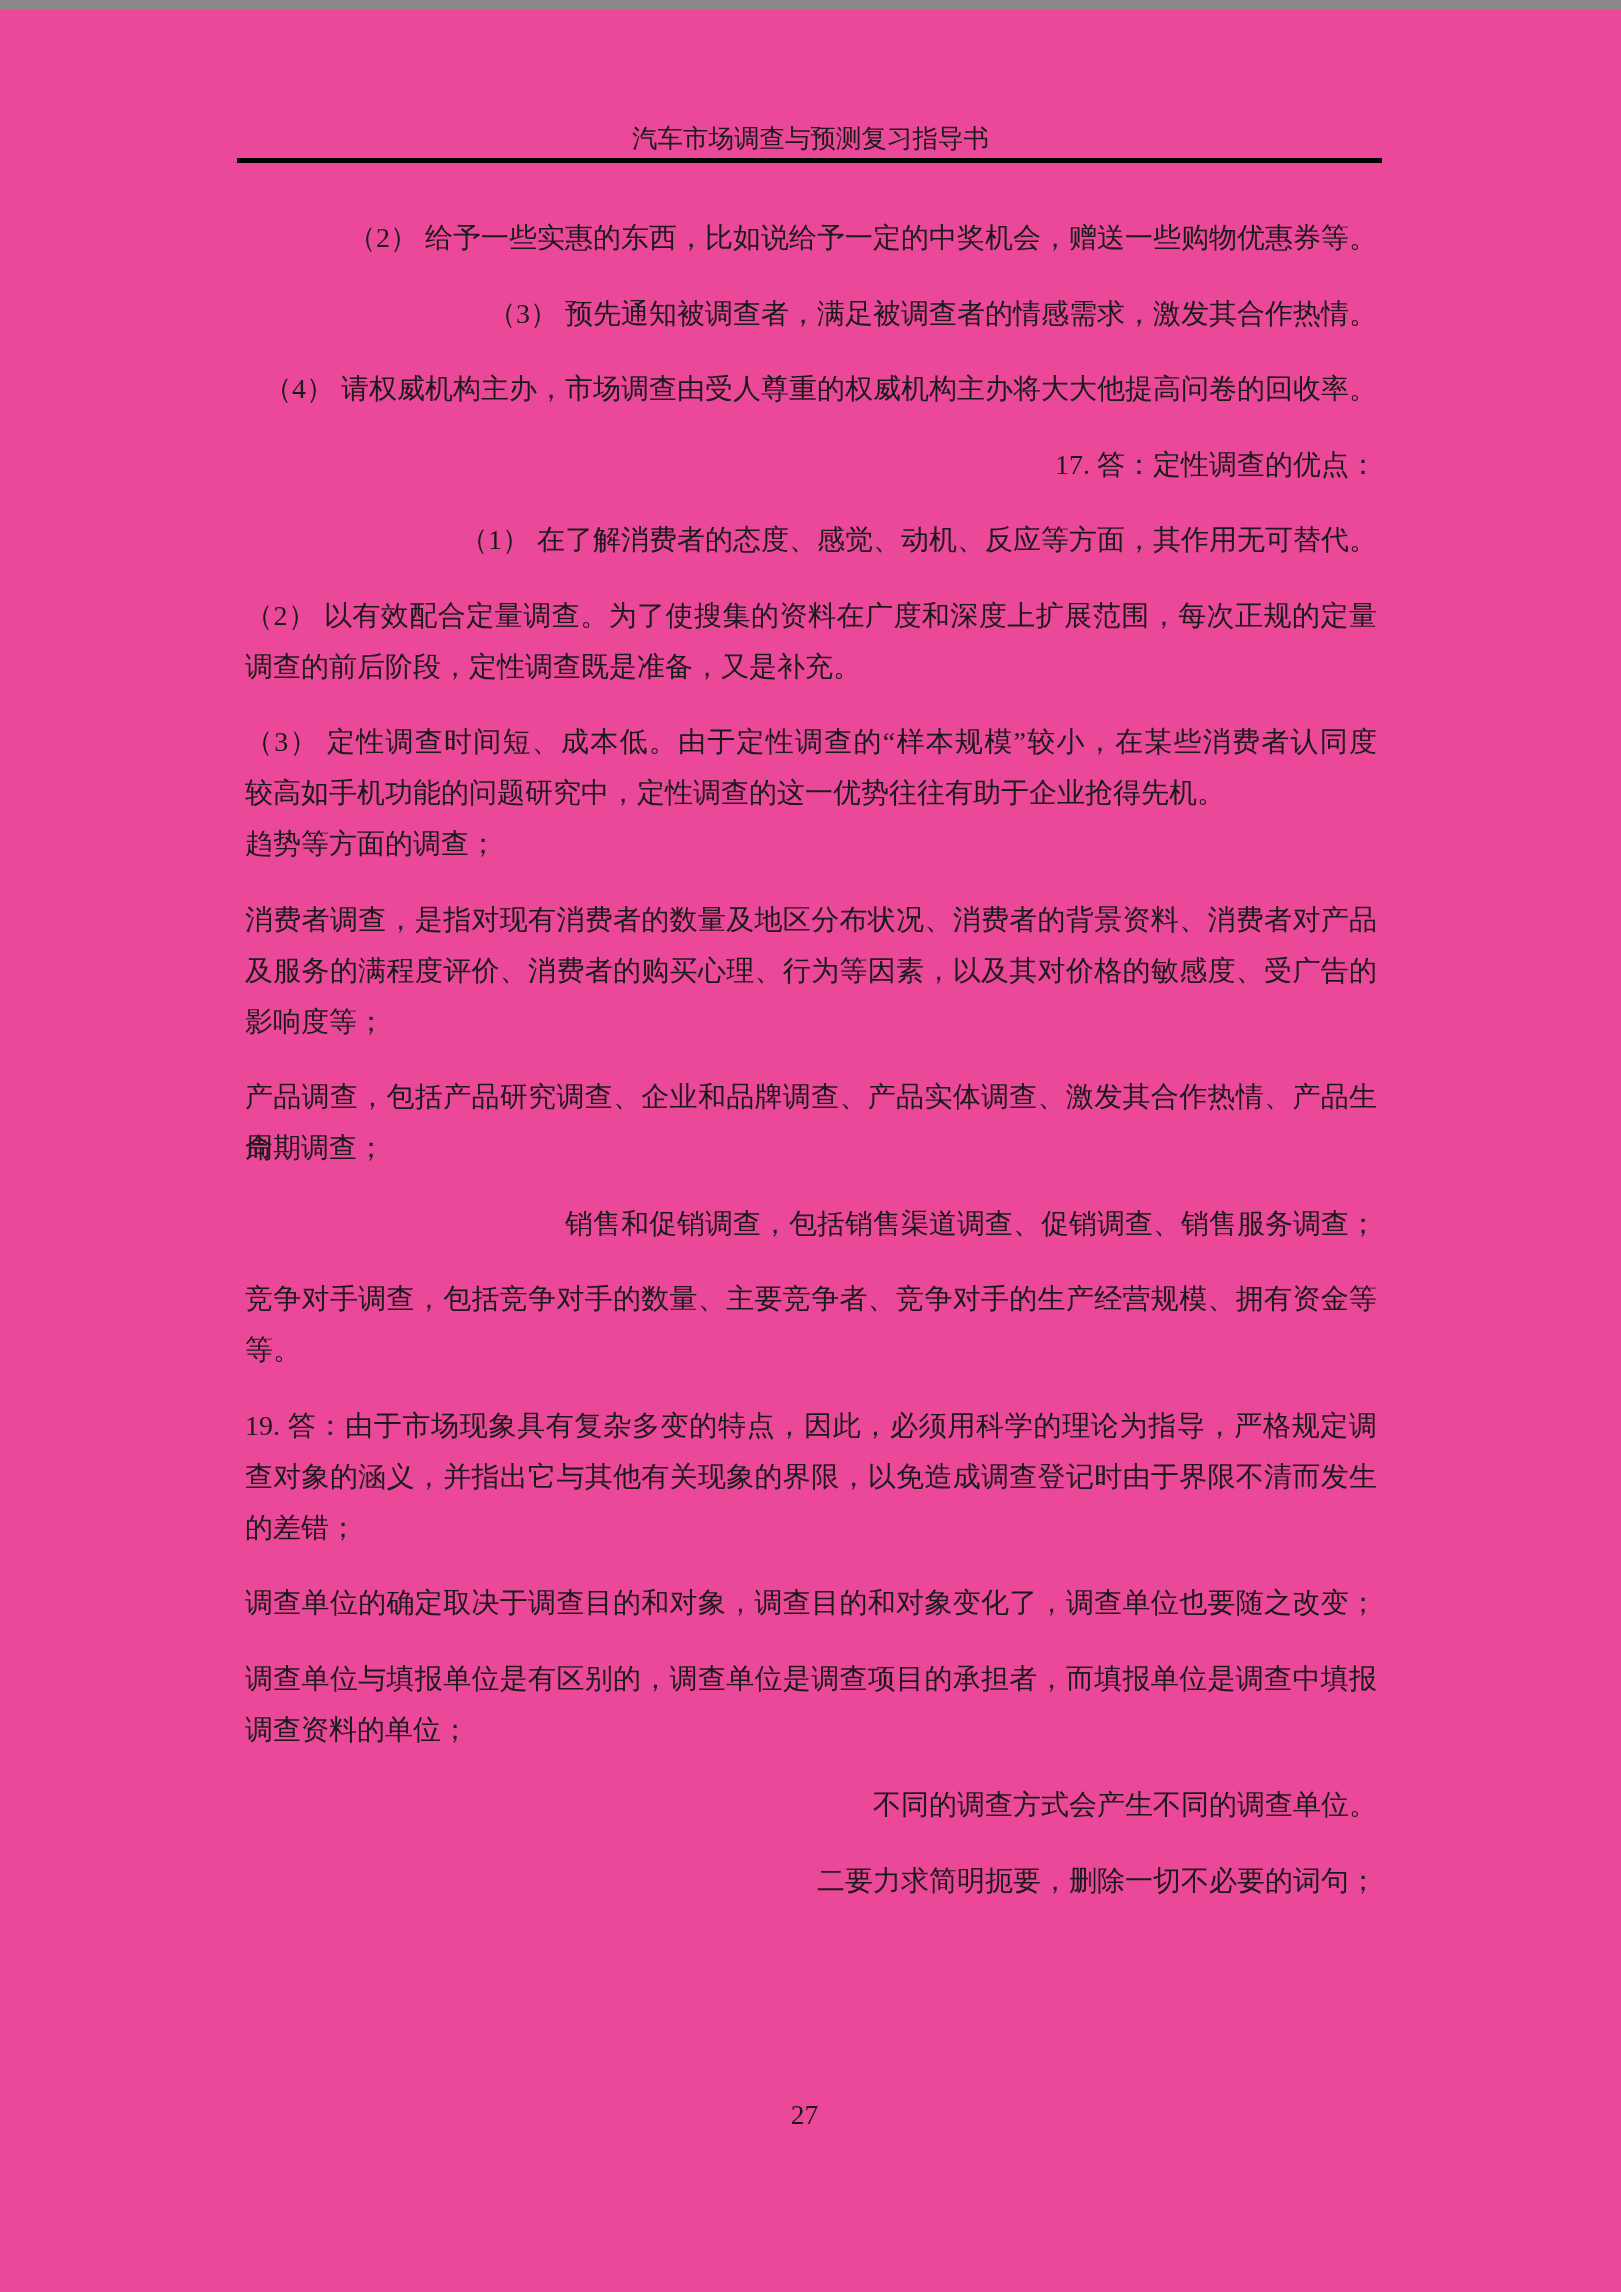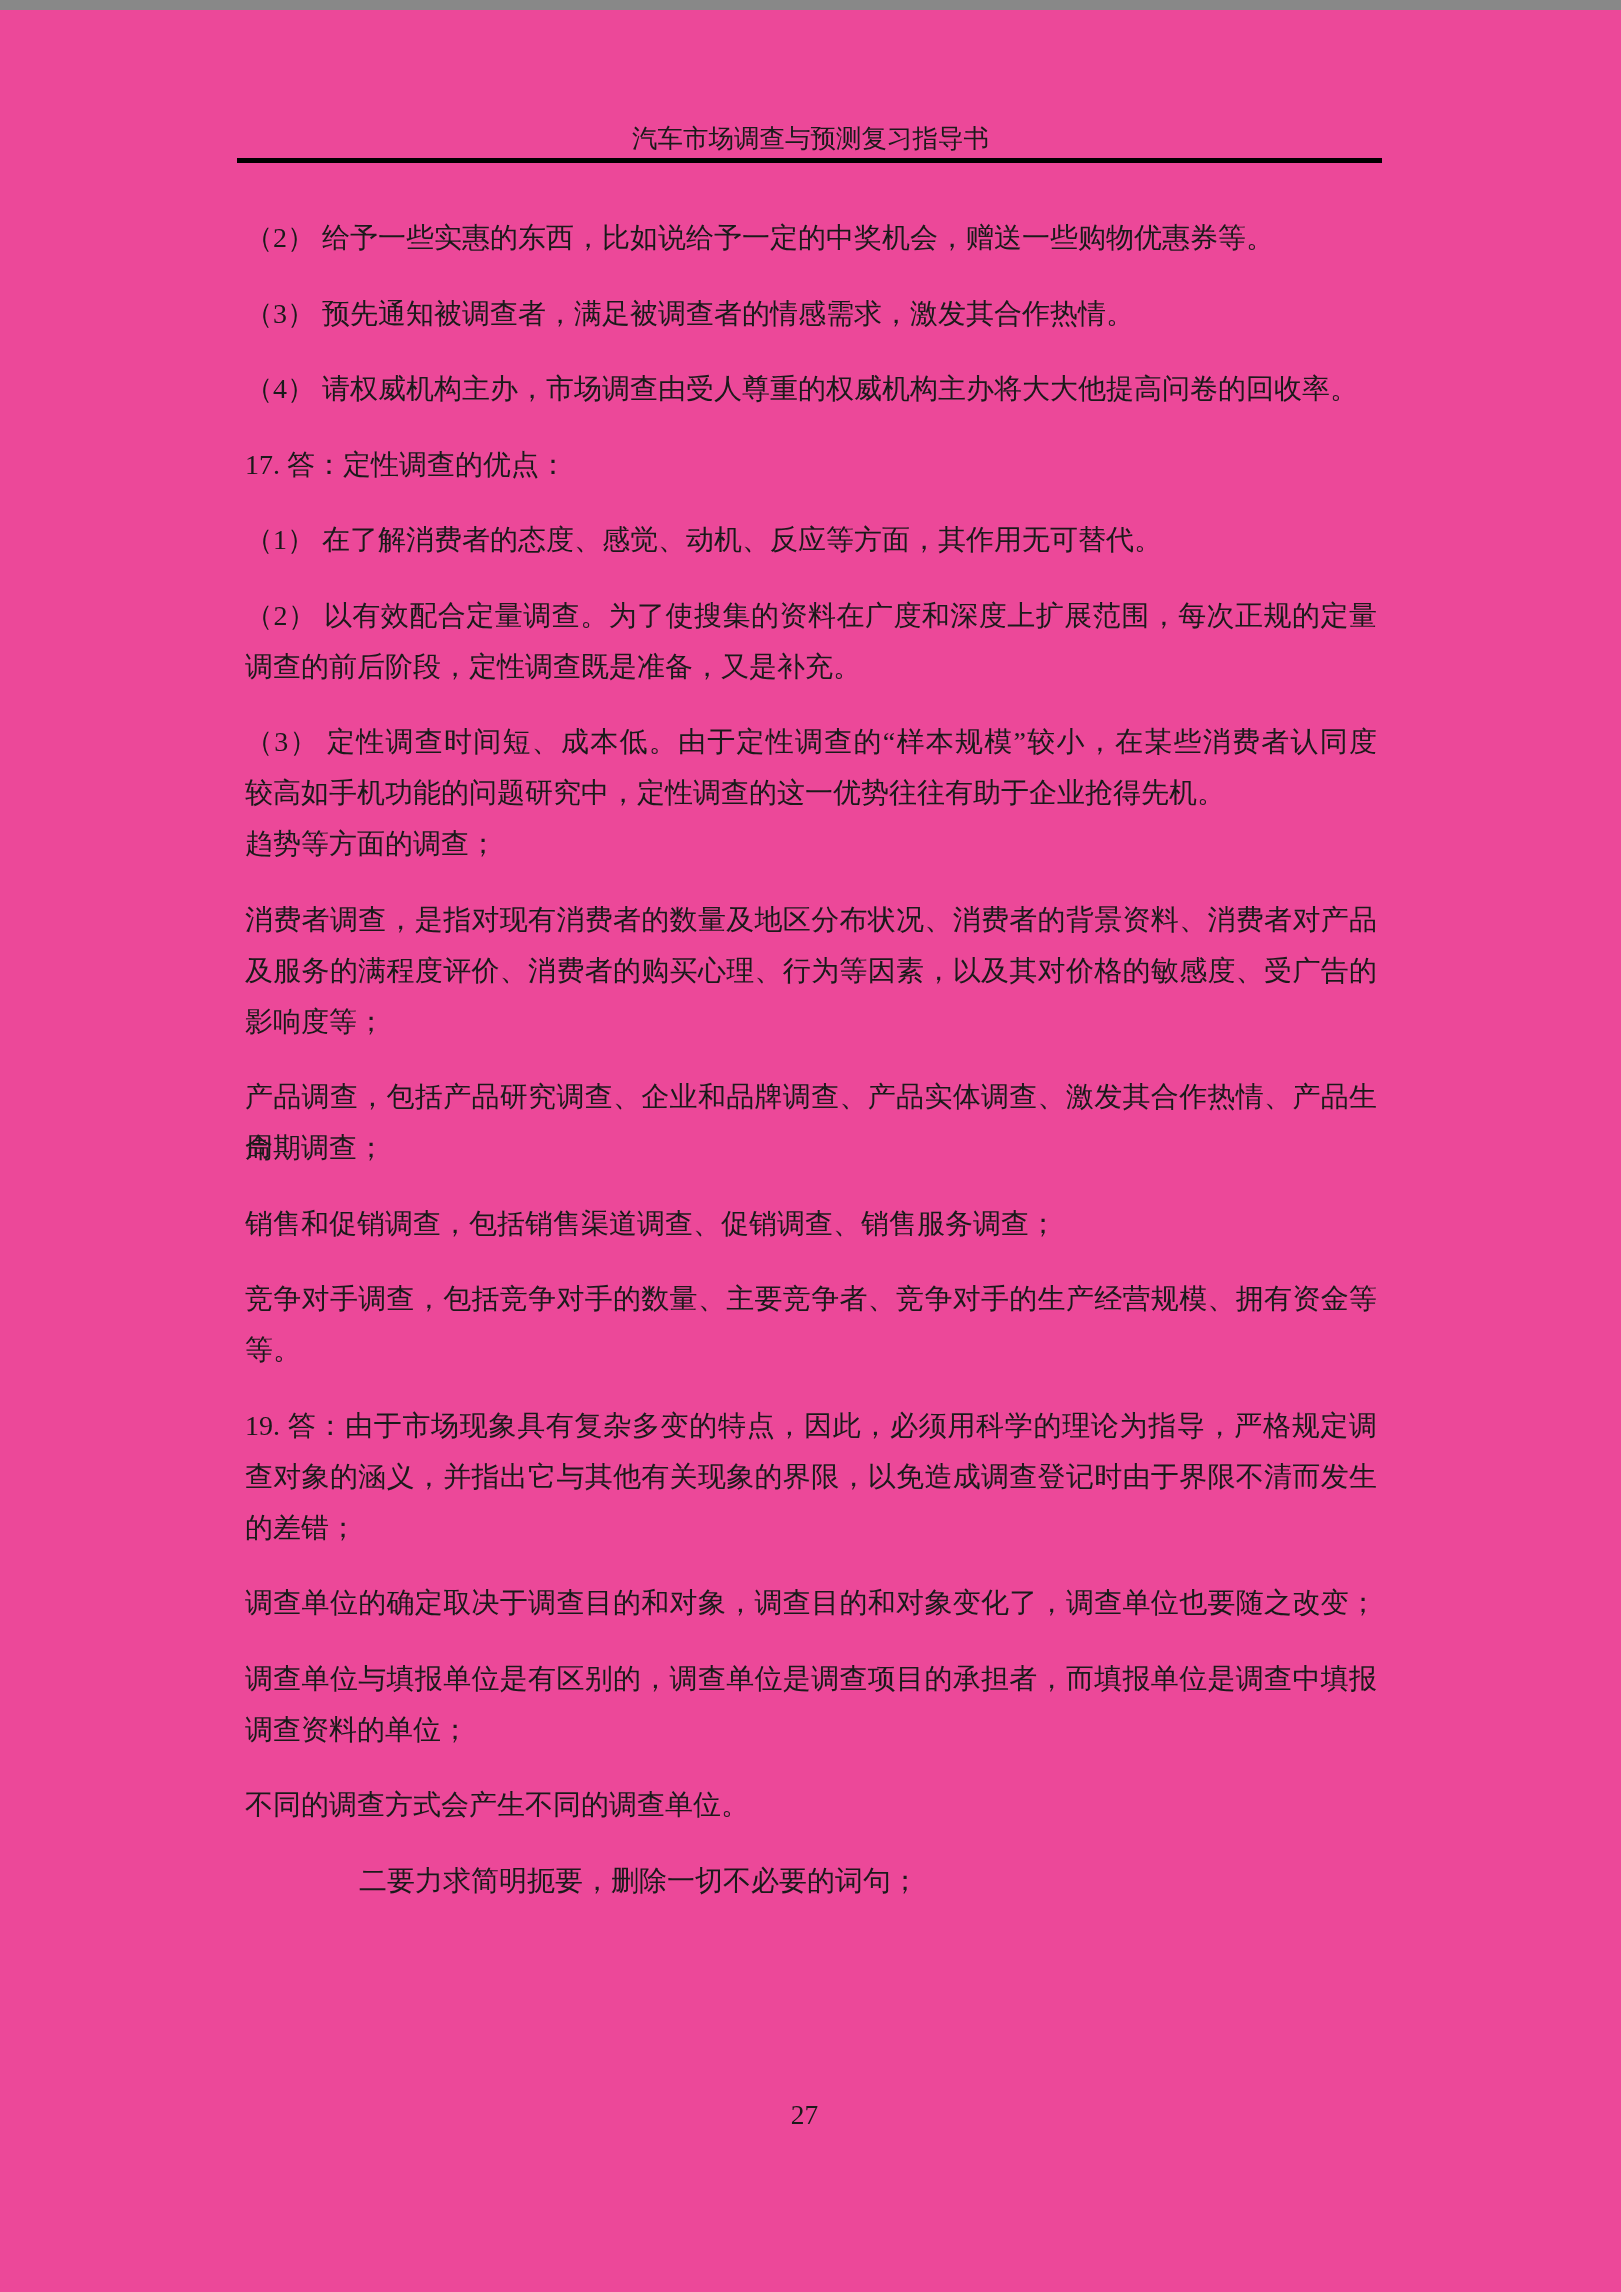--- a/index.html
+++ b/index.html
@@ -37,21 +37,21 @@
     left: 245px;
     width: 1132px;
     font-size: 28px;
   }
   .line {
     height: 51px;
     line-height: 51px;
     white-space: normal;
     overflow: visible;
   }
-  .line.pstart { margin-top: 24.5px; }
+  .line.pstart { margin-top: 24.5px; text-align: right; }
   .body-text .line.pstart:first-child { margin-top: 0; }
   .line.full {
     text-align: justify;
     text-align-last: justify;
   }
   .line.ind { text-indent: 114px; }
   .page-footer {
     position: absolute;
     top: 2090px;
     left: 0;

